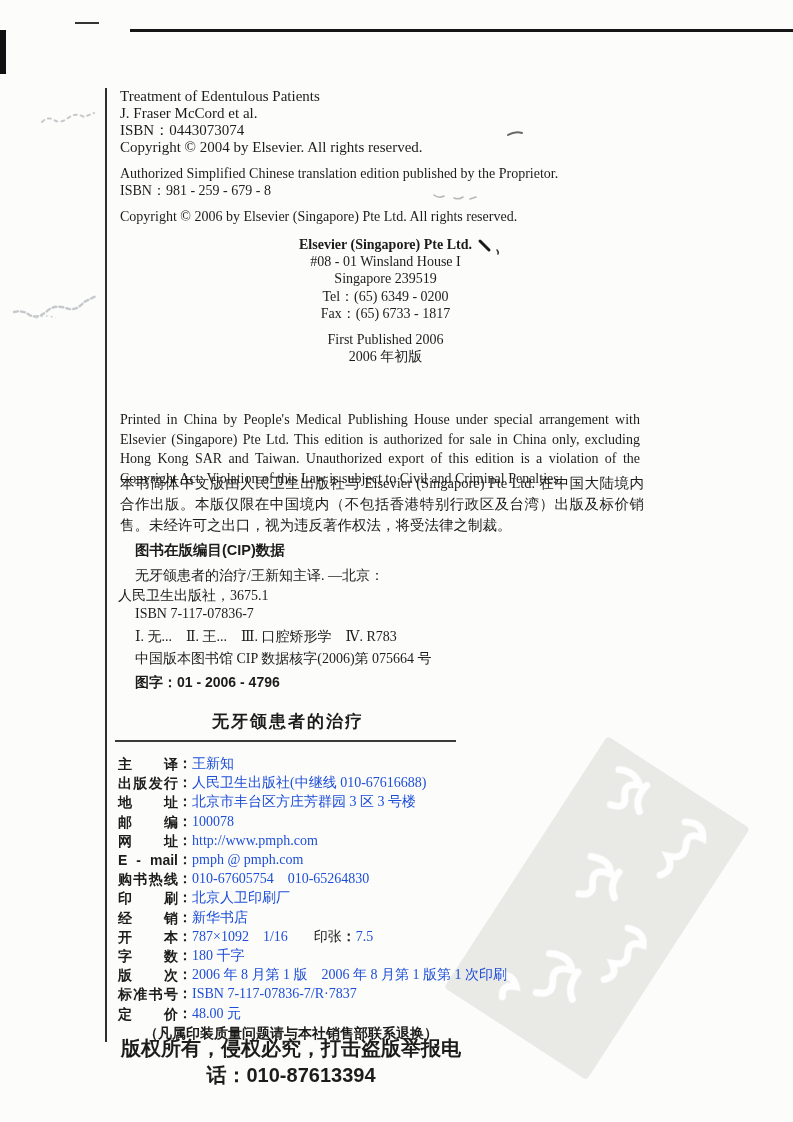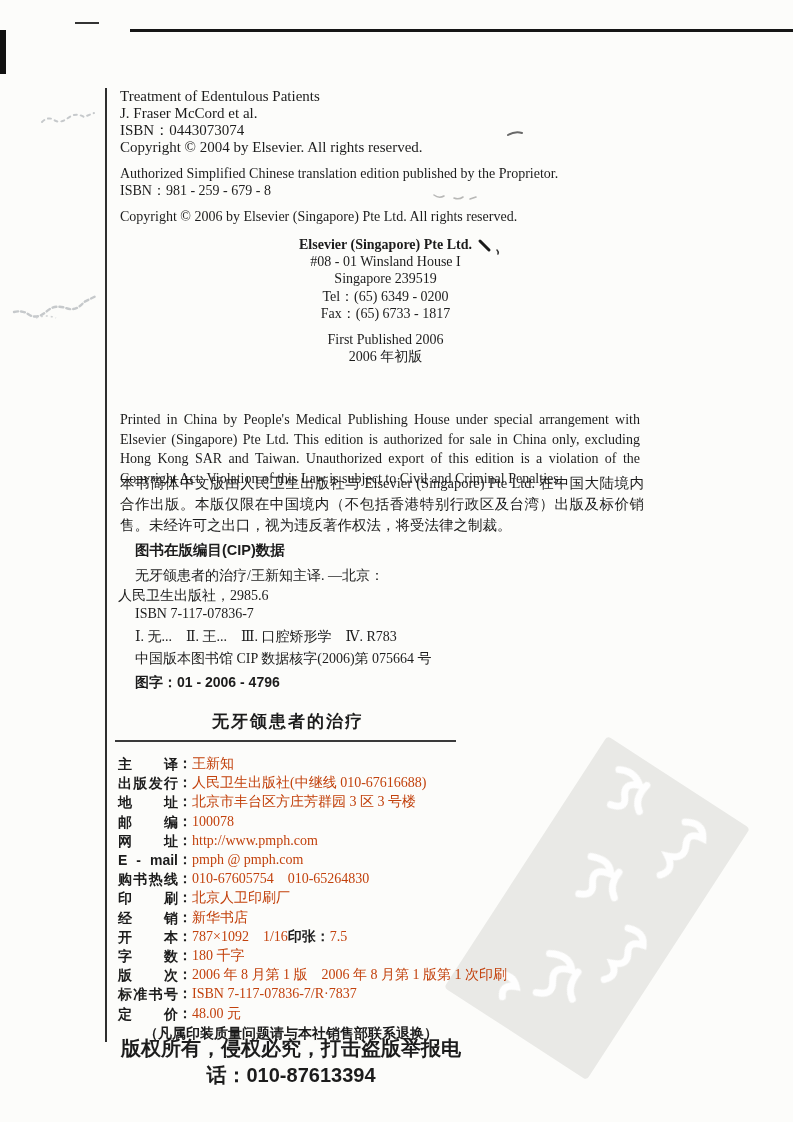--- a/index.html
+++ b/index.html
@@ -36,22 +36,22 @@
   .cip-l5{left:135px;top:650px;font-size:14px;}
   .cip-reg{left:135px;top:674px;font-size:14px;font-weight:bold;font-family:"Liberation Sans","DejaVu Sans",sans-serif;}
   .book-title{left:118px;top:710px;width:340px;text-align:center;font-size:17px;font-weight:bold;
     letter-spacing:2px;font-family:"Liberation Sans","DejaVu Sans",sans-serif;}
   .title-rule{left:115px;top:740px;width:341px;height:2px;background:#3a3a3a;}
   .pub-rows{left:118px;top:754px;width:346px;font-size:14px;line-height:18.2px;}
   .pub-row{white-space:nowrap;}
   .pub-label{display:inline-block;width:60px;text-align:justify;text-align-last:justify;
     font-weight:bold;font-family:"Liberation Sans","DejaVu Sans",sans-serif;vertical-align:bottom;}
   .pub-colon{font-weight:bold;font-family:"Liberation Sans","DejaVu Sans",sans-serif;}
-  .pub-sublabel{font-weight:bold;font-family:"Liberation Sans","DejaVu Sans",sans-serif;}
-  .pub-value{color:#c2410c;}
+  .pub-sublabel{font-weight:normal;font-family:"Liberation Sans","DejaVu Sans",sans-serif;margin-left:26px;}
+  .pub-value{color:#1d4ed8;}
   .piracy{left:118px;top:1007px;width:346px;text-align:center;font-size:20px;font-weight:bold;
     font-family:"Liberation Sans","DejaVu Sans",sans-serif;margin-top:28px;}
   .returns{left:118px;top:1025px;width:346px;text-align:center;font-size:14px;font-weight:bold;
     font-family:"Liberation Sans","DejaVu Sans",sans-serif;}
   
   .stamp{
     left:512px;top:758px;width:170px;height:300px;
     background:#e9e9e6;
     transform:rotate(33deg);
     transform-origin:center center;
@@ -123,21 +123,21 @@
     <div>Fax：(65) 6733 - 1817</div>
     <div class="first-pub">First Published 2006</div>
     <div>2006 年初版</div>
   </div>
 
   <div class="abs para-en">Printed in China by People's Medical Publishing House under special arrangement with Elsevier (Singapore) Pte Ltd. This edition is authorized for sale in China only, excluding Hong Kong SAR and Taiwan. Unauthorized export of this edition is a violation of the Copyright Act. Violation of this Law is subject to Civil and Criminal Penalties.</div>
   <div class="abs para-zh">本书简体中文版由人民卫生出版社与 Elsevier (Singapore) Pte Ltd. 在中国大陆境内合作出版。本版仅限在中国境内（不包括香港特别行政区及台湾）出版及标价销售。未经许可之出口，视为违反著作权法，将受法律之制裁。</div>
 
   <div class="abs cip-head">图书在版编目(CIP)数据</div>
   <div class="abs cip-l1">无牙颌患者的治疗/王新知主译. —北京：</div>
-  <div class="abs cip-l2">人民卫生出版社，2985.6</div>
+  <div class="abs cip-l2">人民卫生出版社，3675.1</div>
   <div class="abs cip-l3">ISBN 7-117-07836-7</div>
   <div class="abs cip-l4">Ⅰ. 无...　Ⅱ. 王...　Ⅲ. 口腔矫形学　Ⅳ. R783</div>
   <div class="abs cip-l5">中国版本图书馆 CIP 数据核字(2006)第 075664 号</div>
   <div class="abs cip-reg">图字：01 - 2006 - 4796</div>
 
   <div class="abs book-title">无牙颌患者的治疗</div>
   <div class="abs title-rule"></div>
 
   <div class="abs pub-rows" id="pubRows">
       <div class="pub-row"><span class="pub-label">主译</span><span class="pub-colon">：</span><span class="pub-value">王新知</span></div>

